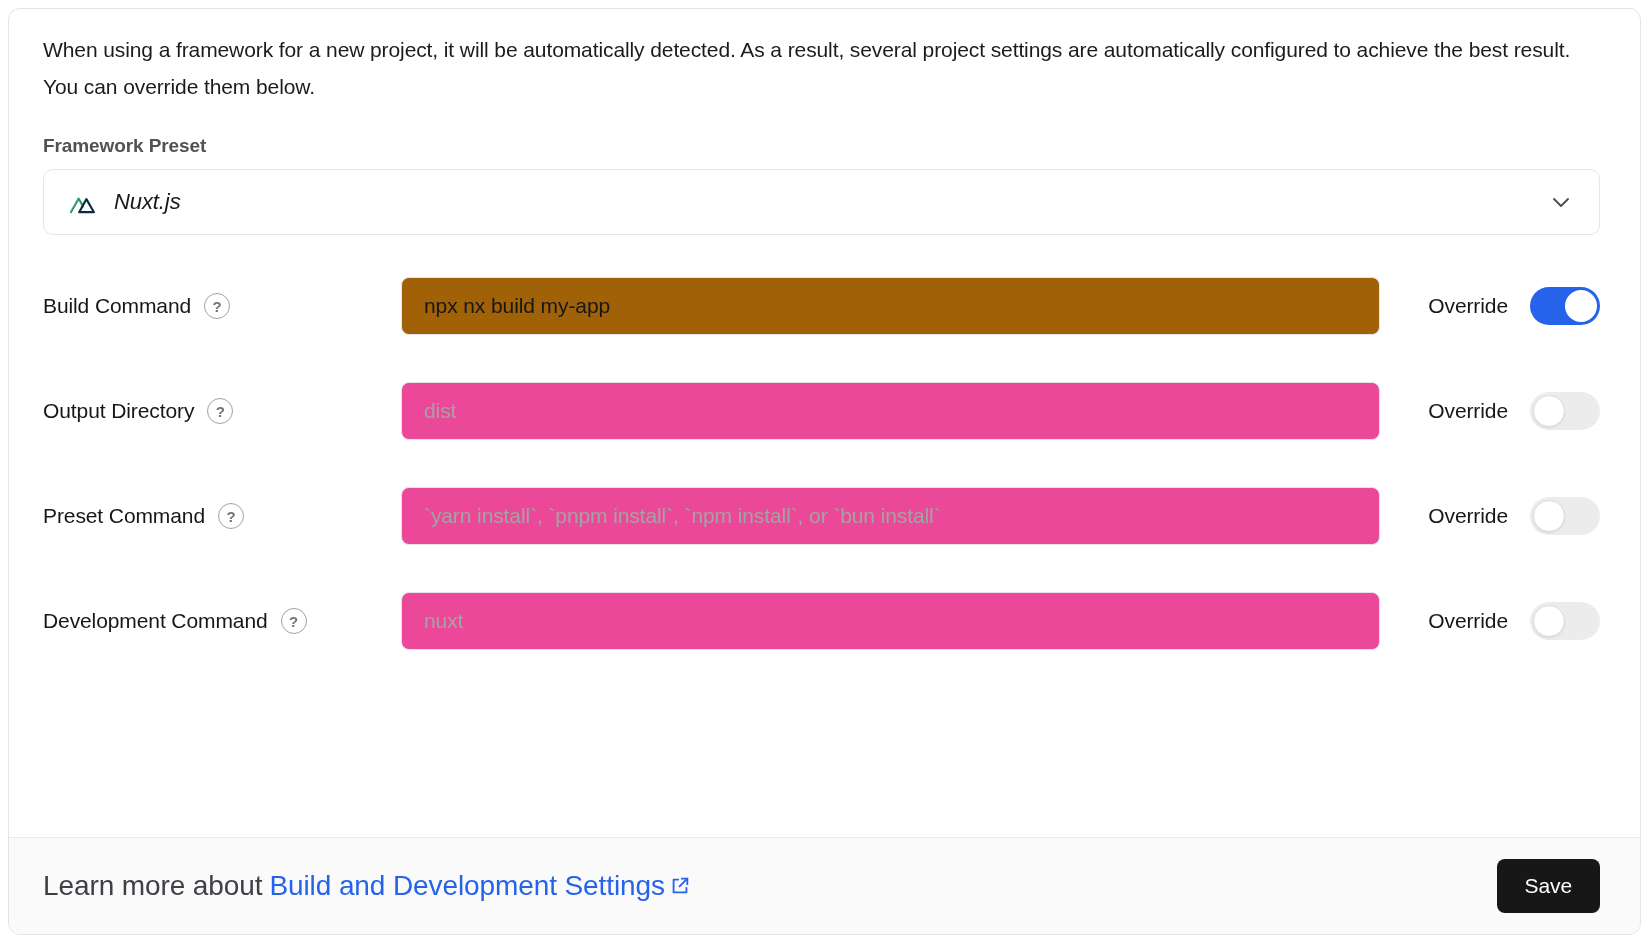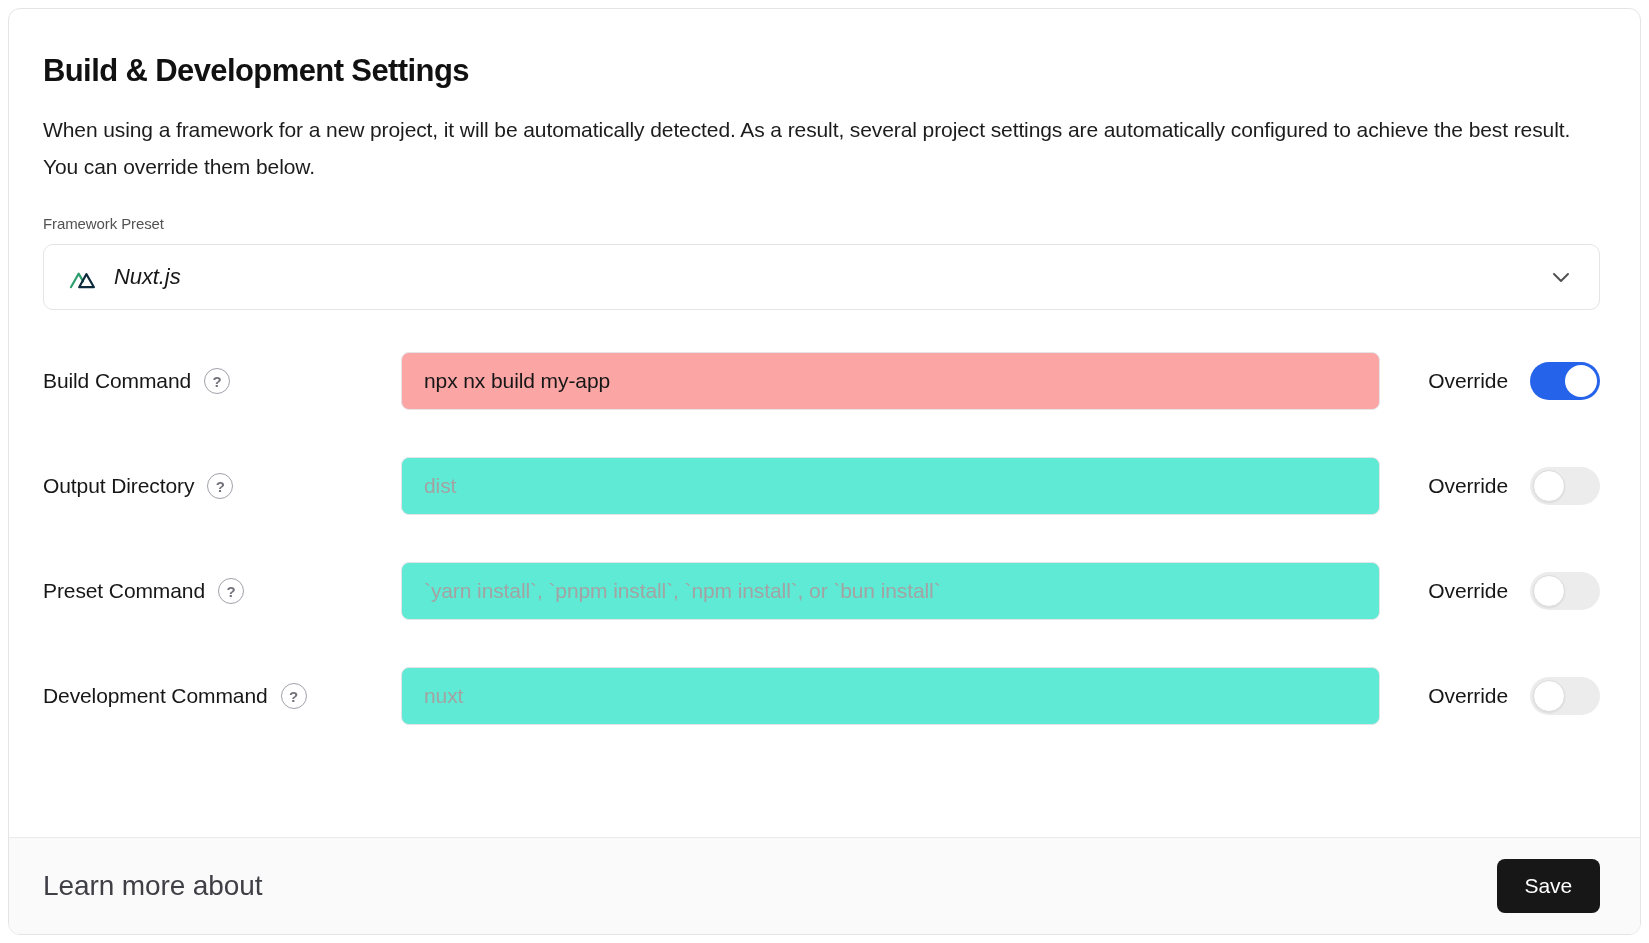--- a/index.html
+++ b/index.html
@@ -5,36 +5,36 @@
   * { margin:0; padding:0; box-sizing:border-box; }
   html,body { width:1649px; height:943px; background:#ffffff;
     font-family:"Liberation Sans","DejaVu Sans",sans-serif; color:#171717;
     letter-spacing:-0.1px; }
   .card { position:absolute; left:8px; top:8px; width:1633px; height:927px;
     background:#ffffff; border:1px solid #e4e4e7; border-radius:12px;
     display:flex; flex-direction:column; overflow:hidden; }
   .card-main { flex:1; padding:0 40px 0 34px; }
   .title { margin-top:44px; font-size:31px; font-weight:700; letter-spacing:-0.6px; color:#111111; }
   .desc { margin-top:22px; font-size:21px; line-height:37px; color:#1c1c1c; max-width:1560px; }
-  .preset-label { margin-top:30px; font-size:15px; color:#525252; }
+  .preset-label { margin-top:30px; font-size:19px; color:#525252;font-weight:bold; }
   .select { margin-top:12px; height:66px; border:1px solid #e4e4e7; border-radius:10px;
     background:#ffffff; display:flex; align-items:center; padding:0 26px 0 24px; cursor:pointer;font-style:italic; }
   .select-value { display:flex; align-items:center; gap:15px; font-size:22px; color:#171717; }
   .select .chev { margin-left:auto; display:flex; }
   .rows { margin-top:42px; }
   .row { display:flex; align-items:center; margin-bottom:47px; height:58px; }
   .row-label { width:358px; display:flex; align-items:center; gap:13px;
     font-size:21px; color:#171717; flex:none; }
   .help { width:26px; height:26px; border-radius:50%; border:1.5px solid #a1a1aa;
     color:#71717a; font-size:15px; font-weight:700; display:inline-flex;
     align-items:center; justify-content:center; flex:none; cursor:default; }
   .row-input { flex:1; height:58px; border:1px solid #e4e4e7; border-radius:8px;
     padding:0 22px; font-size:21px; font-family:inherit; color:#171717;
-    background:#fca5a5; outline:none; letter-spacing:-0.1px; }
-  .row-input.muted { background:#5eead4; }
+    background:#a16207; outline:none; letter-spacing:-0.1px; }
+  .row-input.muted { background:#ec4899; }
   .row-input::placeholder { color:#a3a3a3; opacity:1; }
   .row-override { width:180px; flex:none; margin-left:40px; display:flex;
     align-items:center; justify-content:flex-end; gap:22px;text-align:right; }
   .override-label { font-size:21px; color:#171717; }
   .toggle { width:70px; height:38px; border-radius:19px; position:relative;
     cursor:pointer; flex:none; }
   .toggle .knob { position:absolute; top:3px; width:32px; height:32px;
     border-radius:50%; background:#ffffff; }
   .toggle.on { background:#2563eb; }
   .toggle.on .knob { right:3px; }
@@ -49,21 +49,20 @@
   .save-btn { height:54px; min-width:100px; padding:0 28px; background:#171717;
     color:#ffffff; border:none; border-radius:8px; font-size:21px; font-weight:500;
     font-family:inherit; cursor:pointer; letter-spacing:-0.1px; }
 </style>
 </head>
 <body>
 
 <div class="card">
   <div class="card-main">
 
-    <h1 class="title">Build &amp; Development Settings</h1>
     <p class="desc">When using a framework for a new project, it will be automatically detected. As a result, several project settings are automatically configured to achieve the best result. You can override them below.</p>
 
     <div class="preset-label">Framework Preset</div>
 
     <div class="select">
       <span class="select-value">
         <svg width="31" height="31" viewBox="0 0 32 32" fill="none">
           <path d="M3 26 L11 12 L15.6 20" stroke="#2f9e6e" stroke-width="2.2" stroke-linecap="round" stroke-linejoin="round"></path>
           <path d="M11.5 26 L19 12.5 L26.8 26 Z" stroke="#0e2b3d" stroke-width="2.2" stroke-linejoin="round"></path>
         </svg>
@@ -133,16 +132,24 @@
             </span>
         </div>
       </div>
 
     </div>
   </div>
 
   <div class="footer">
     <div class="footer-text">
       <span>Learn more about</span>
+      <a class="footer-link" href="#">
+        <span>Build and Development Settings</span>
+        <svg width="22" height="22" viewBox="0 0 24 24" fill="none">
+          <path d="M10 5 H5 V19 H19 V14" stroke="#2563eb" stroke-width="2" stroke-linecap="round" stroke-linejoin="round"></path>
+          <path d="M14 4 H20 V10" stroke="#2563eb" stroke-width="2" stroke-linecap="round" stroke-linejoin="round"></path>
+          <path d="M20 4 L11.5 12.5" stroke="#2563eb" stroke-width="2" stroke-linecap="round"></path>
+        </svg>
+      </a>
     </div>
     <button class="save-btn">Save</button>
   </div>
 </div>
 
 </body></html>

